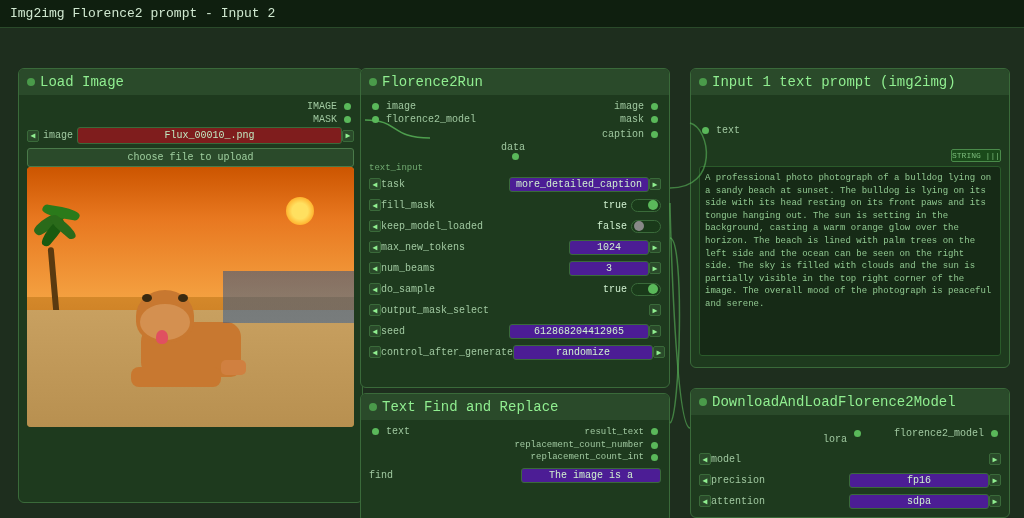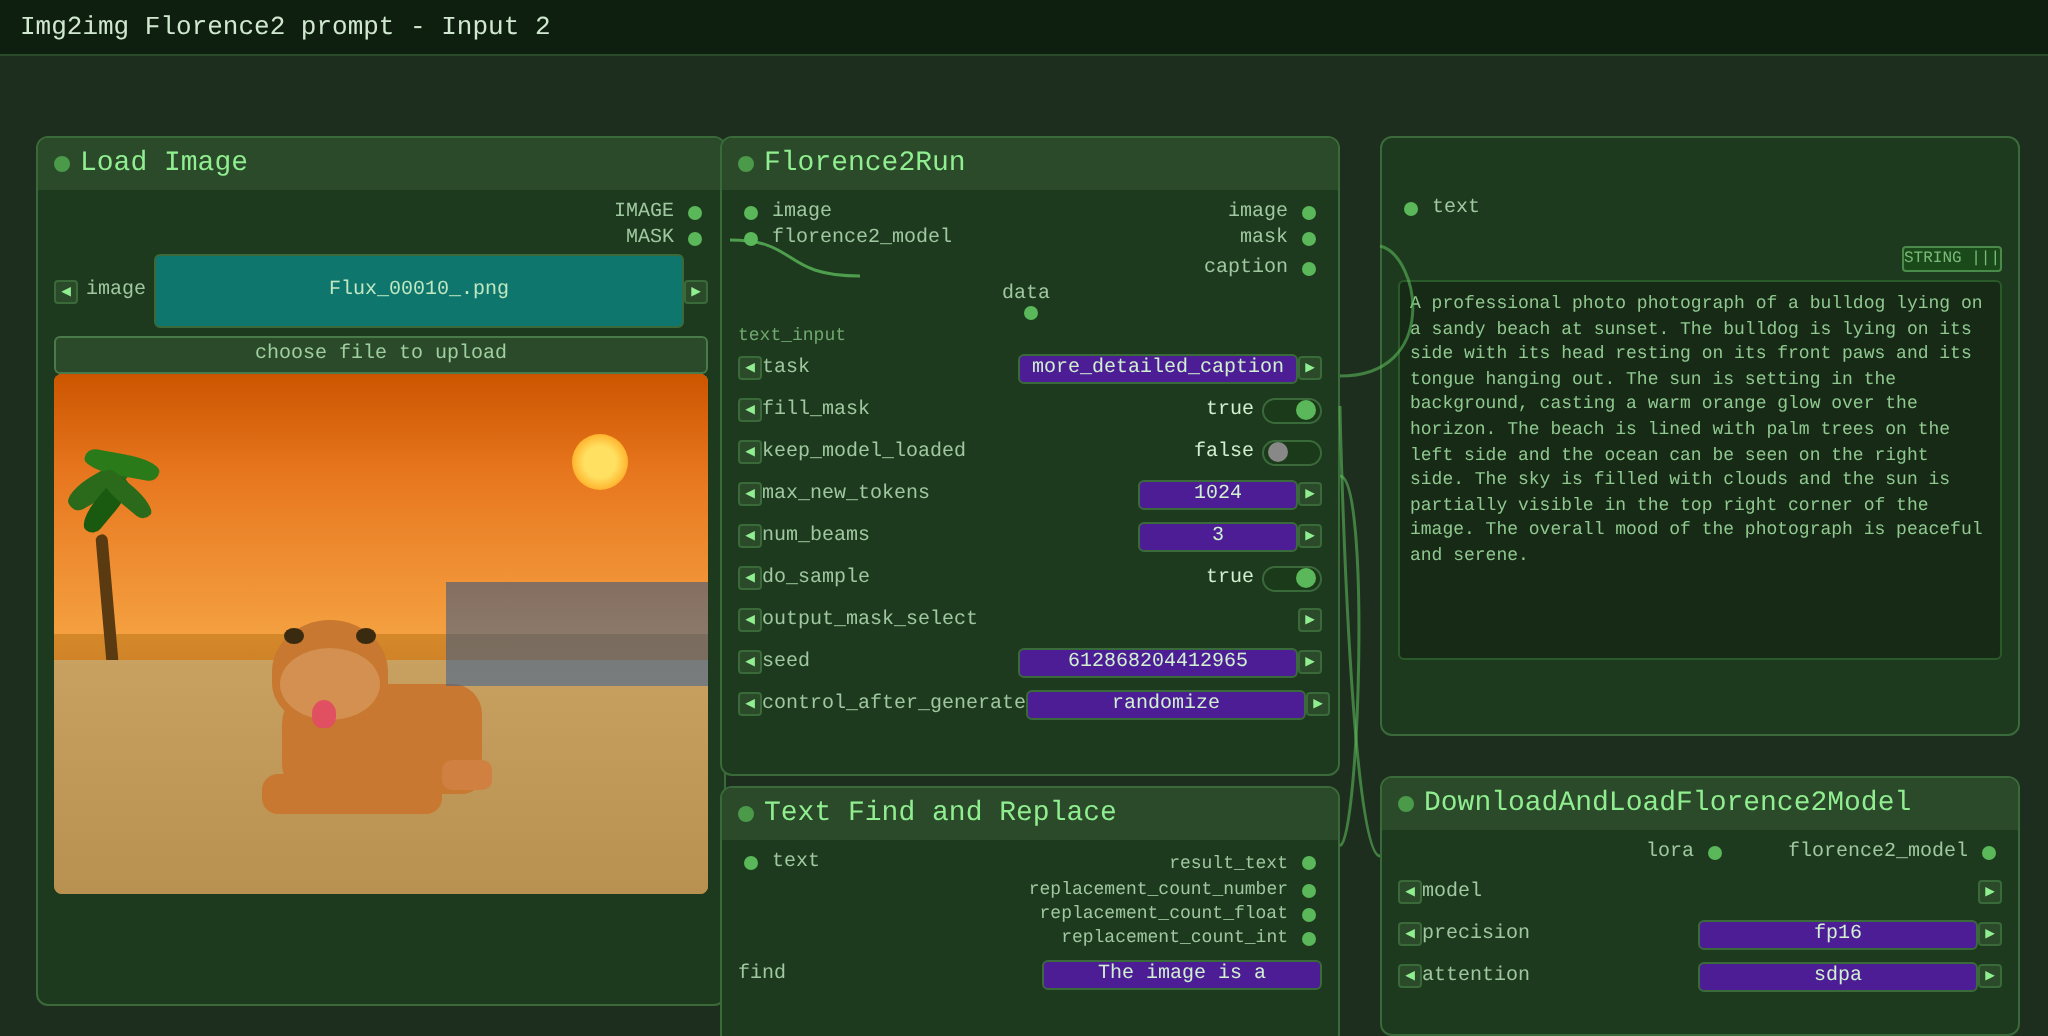--- a/index.html
+++ b/index.html
@@ -244,24 +244,24 @@
     }
     svg.connectors {
       position: absolute;
       top: 0; left: 0;
       width: 100%;
       height: 100%;
       pointer-events: none;
       z-index: 10;
     }
     .input-bar {
-      background: #0f766e;
+      background: #7f1d1d;
       border: 1px solid #3a6a3a;
       border-radius: 3px;
-      padding: 12px 6px;
+      padding: 2px 6px;
       color: #c0e8c0;
       font-size: 10px;
     }
     .section-label {
       color: #70a870;
       font-size: 9px;
       margin: 3px 0 2px 0;
     }
     .port-row {
       display: flex;
@@ -478,20 +478,24 @@
             <span class="arrow-btn">◀</span>
             <span class="row-label">control_after_generate</span>
             <span class="row-value wide">randomize</span>
             <span class="arrow-btn">▶</span>
           </div>
         </div>
     </div>
   </div>
 
   <div class="node input-text-node">
+    <div class="node-header">
+      <span class="node-dot"></span>
+      <span>Input 1 text prompt (img2img)</span>
+    </div>
     <div class="node-body">
       <div style="display:flex;justify-content:space-between;align-items:center;margin-bottom:4px;">
         <div class="port-row-left">
           <span class="port-dot"></span>
           <span class="port-row-label">text</span>
         </div>
         <span class="string-badge">STRING |||</span>
       </div>
       <div class="text-content-box">A professional photo photograph of a bulldog lying on a sandy beach at sunset. The bulldog is lying on its side with its head resting on its front paws and its tongue hanging out. The sun is setting in the background, casting a warm orange glow over the horizon. The beach is lined with palm trees on the left side and the ocean can be seen on the right side. The sky is filled with clouds and the sun is partially visible in the top right corner of the image. The overall mood of the photograph is peaceful and serene.</div>
     </div>
@@ -509,24 +513,20 @@
         <span class="port-row-label">text</span>
 
         <span style="flex:1;"></span>
         <span class="port-row-label" style="margin-right:4px;font-size:9px;">result_text</span>
         <span class="port-dot right"></span>
       </div>
       <div class="port-row" style="margin-bottom:2px;">
         <span class="port-row-label" style="font-size:9px;margin-right:4px;">replacement_count_number</span>
         <span class="port-dot right"></span>
       </div>
-      <div class="port-row" style="margin-bottom:2px;">
-        <span class="port-row-label" style="font-size:9px;margin-right:4px;">replacement_count_float</span>
-        <span class="port-dot right"></span>
-      </div>
       <div class="port-row" style="margin-bottom:4px;">
         <span class="port-row-label" style="font-size:9px;margin-right:4px;">replacement_count_int</span>
         <span class="port-dot right"></span>
       </div>
 
       <div id="tf-fields">
           <div class="row">
             <span class="row-label">find</span>
             <span class="row-value wide">The image is a</span>
           </div>
@@ -538,21 +538,21 @@
     <div class="node-header">
       <span class="node-dot"></span>
       <span>DownloadAndLoadFlorence2Model</span>
     </div>
     <div class="node-body">
 
       <div style="display:flex;justify-content:space-between;margin-bottom:3px;">
         <span></span>
         <div style="display:flex;flex-direction:column;align-items:flex-end;gap:2px;">
           <div class="port-row">
-            <span class="port-row-label" style="margin-right:4px;">lora</span>
+            <span class="port-row-label" style="margin-right:4px;margin-top:13px;">lora</span>
             <span class="port-dot right"></span>
             <span style="margin-left:30px;" class="port-row-label">florence2_model</span>
             <span class="port-dot right"></span>
           </div>
         </div>
       </div>
       <div id="dl-fields">
           <div class="row">
             <span class="arrow-btn">◀</span>
             <span class="row-label">model</span>

